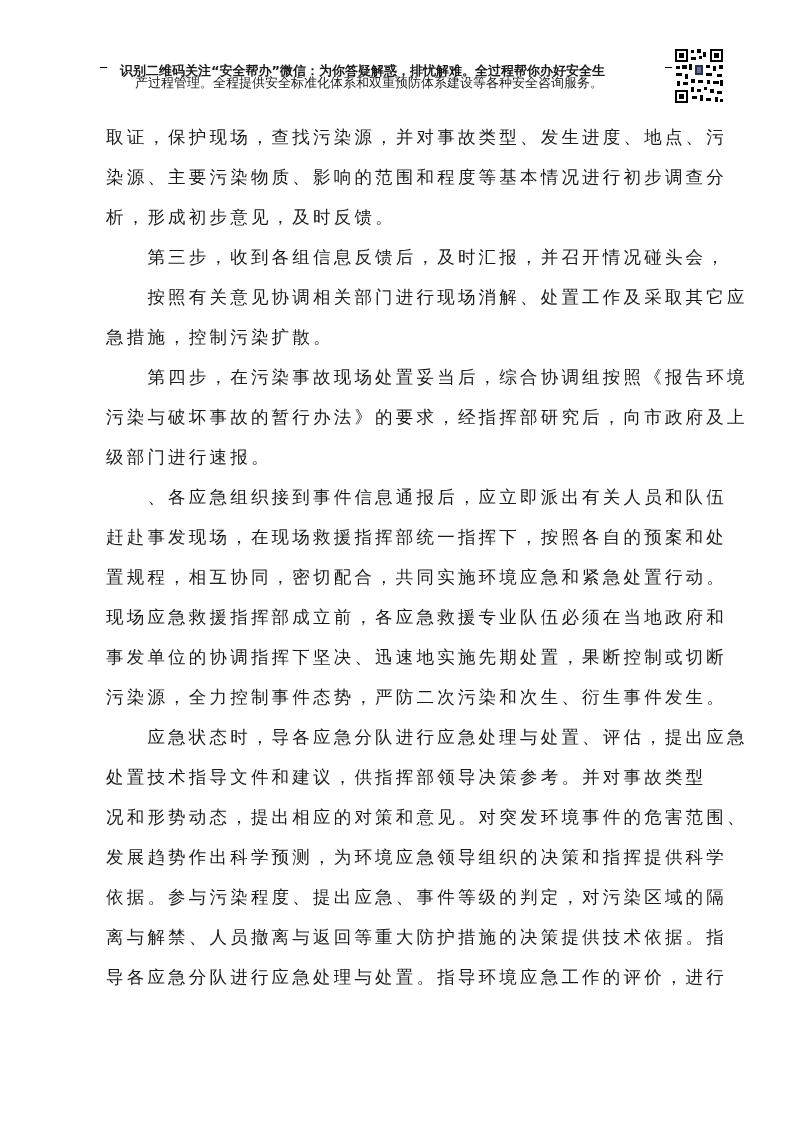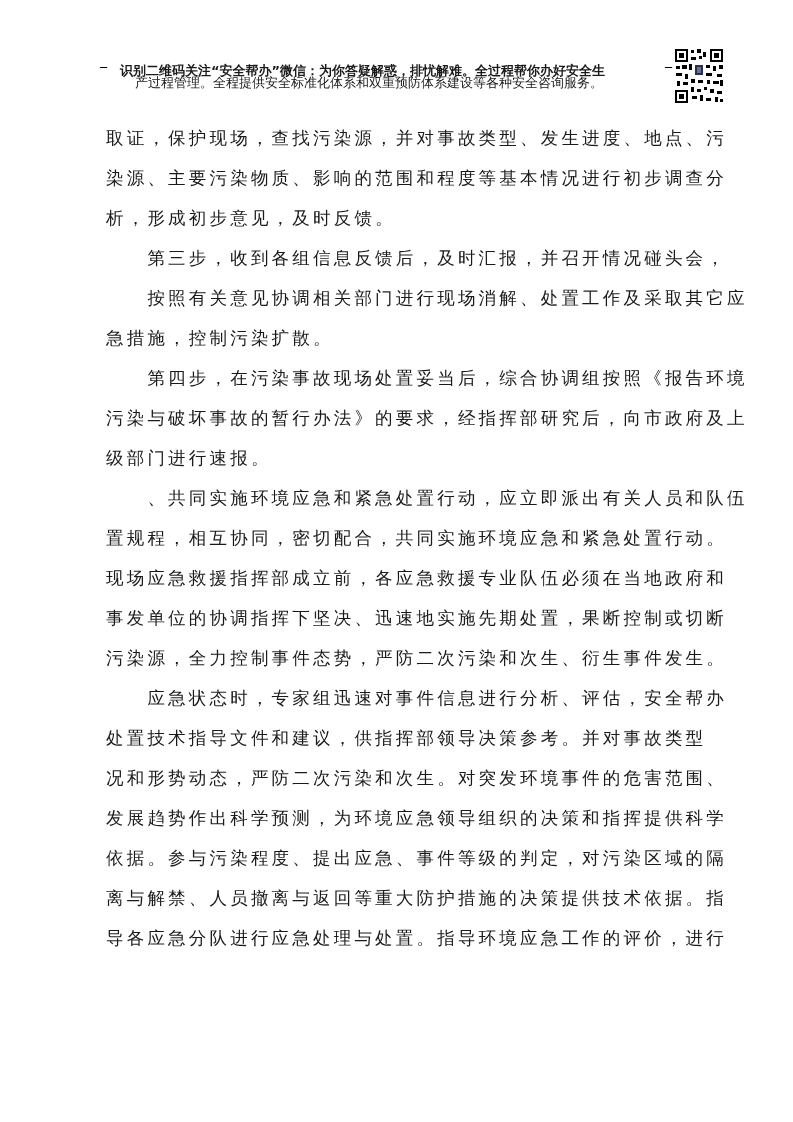--- a/index.html
+++ b/index.html
@@ -9,21 +9,21 @@
   .header .dash { position:absolute; font-size:14px; color:#000; font-family:"DejaVu Sans",sans-serif; }
   .header .dash.left { left:0; top:4px; }
   .header .dash.right { left:565px; top:4px; }
   .header .line1 { position:absolute; left:20px; top:14px; font-size:13px; font-weight:bold;
                    font-family:"DejaVu Sans",sans-serif; letter-spacing:0px; white-space:nowrap; }
   .header .line2 { position:absolute; left:20px; top:26px; font-size:13px; font-weight:normal;
                    font-family:"DejaVu Sans",sans-serif; white-space:nowrap;margin-left:15px; }
   .qr { position:absolute; left:673px; top:47px; width:52px; height:58px; }
   .content { position:absolute; left:106px; top:118px; width:586px; }
   .p { font-size:17.5px; line-height:40px; letter-spacing:3.2px; margin:0; text-align:justify; }
-  .line { display:block; white-space:nowrap; height:40px; }
+  .line { display:block; white-space:nowrap; height:40px;font-family:Liberation Mono, monospace; }
 </style>
 </head>
 <body>
 
 <div class="header">
   <span class="dash left">_</span>
   <span class="line1">识别二维码关注“安全帮办”微信：为你答疑解惑，排忧解难。全过程帮你办好安全生</span>
   <span class="line2">产过程管理。全程提供安全标准化体系和双重预防体系建设等各种安全咨询服务。</span>
   <span class="dash right">_</span>
 </div>
@@ -81,26 +81,27 @@
   <div class="p">
     <span class="line">取证，保护现场，查找污染源，并对事故类型、发生进度、地点、污</span>
     <span class="line">染源、主要污染物质、影响的范围和程度等基本情况进行初步调查分</span>
     <span class="line">析，形成初步意见，及时反馈。</span>
     <span class="line">　　第三步，收到各组信息反馈后，及时汇报，并召开情况碰头会，</span>
     <span class="line">　　按照有关意见协调相关部门进行现场消解、处置工作及采取其它应</span>
     <span class="line">急措施，控制污染扩散。</span>
     <span class="line">　　第四步，在污染事故现场处置妥当后，综合协调组按照《报告环境</span>
     <span class="line">污染与破坏事故的暂行办法》的要求，经指挥部研究后，向市政府及上</span>
     <span class="line">级部门进行速报。</span>
-    <span class="line">　　、共同实施环境应急和紧急处置行动，应立即派出有关人员和队伍</span>
+    <span class="line">　　、各应急组织接到事件信息通报后，应立即派出有关人员和队伍</span>
+    <span class="line">赶赴事发现场，在现场救援指挥部统一指挥下，按照各自的预案和处</span>
     <span class="line">置规程，相互协同，密切配合，共同实施环境应急和紧急处置行动。</span>
     <span class="line">现场应急救援指挥部成立前，各应急救援专业队伍必须在当地政府和</span>
     <span class="line">事发单位的协调指挥下坚决、迅速地实施先期处置，果断控制或切断</span>
     <span class="line">污染源，全力控制事件态势，严防二次污染和次生、衍生事件发生。</span>
-    <span class="line">　　应急状态时，专家组迅速对事件信息进行分析、评估，安全帮办</span>
+    <span class="line">　　应急状态时，导各应急分队进行应急处理与处置、评估，提出应急</span>
     <span class="line">处置技术指导文件和建议，供指挥部领导决策参考。并对事故类型</span>
-    <span class="line">况和形势动态，严防二次污染和次生。对突发环境事件的危害范围、</span>
+    <span class="line">况和形势动态，提出相应的对策和意见。对突发环境事件的危害范围、</span>
     <span class="line">发展趋势作出科学预测，为环境应急领导组织的决策和指挥提供科学</span>
     <span class="line">依据。参与污染程度、提出应急、事件等级的判定，对污染区域的隔</span>
     <span class="line">离与解禁、人员撤离与返回等重大防护措施的决策提供技术依据。指</span>
     <span class="line">导各应急分队进行应急处理与处置。指导环境应急工作的评价，进行</span>
   </div>
 </div>
 
 </body></html>

